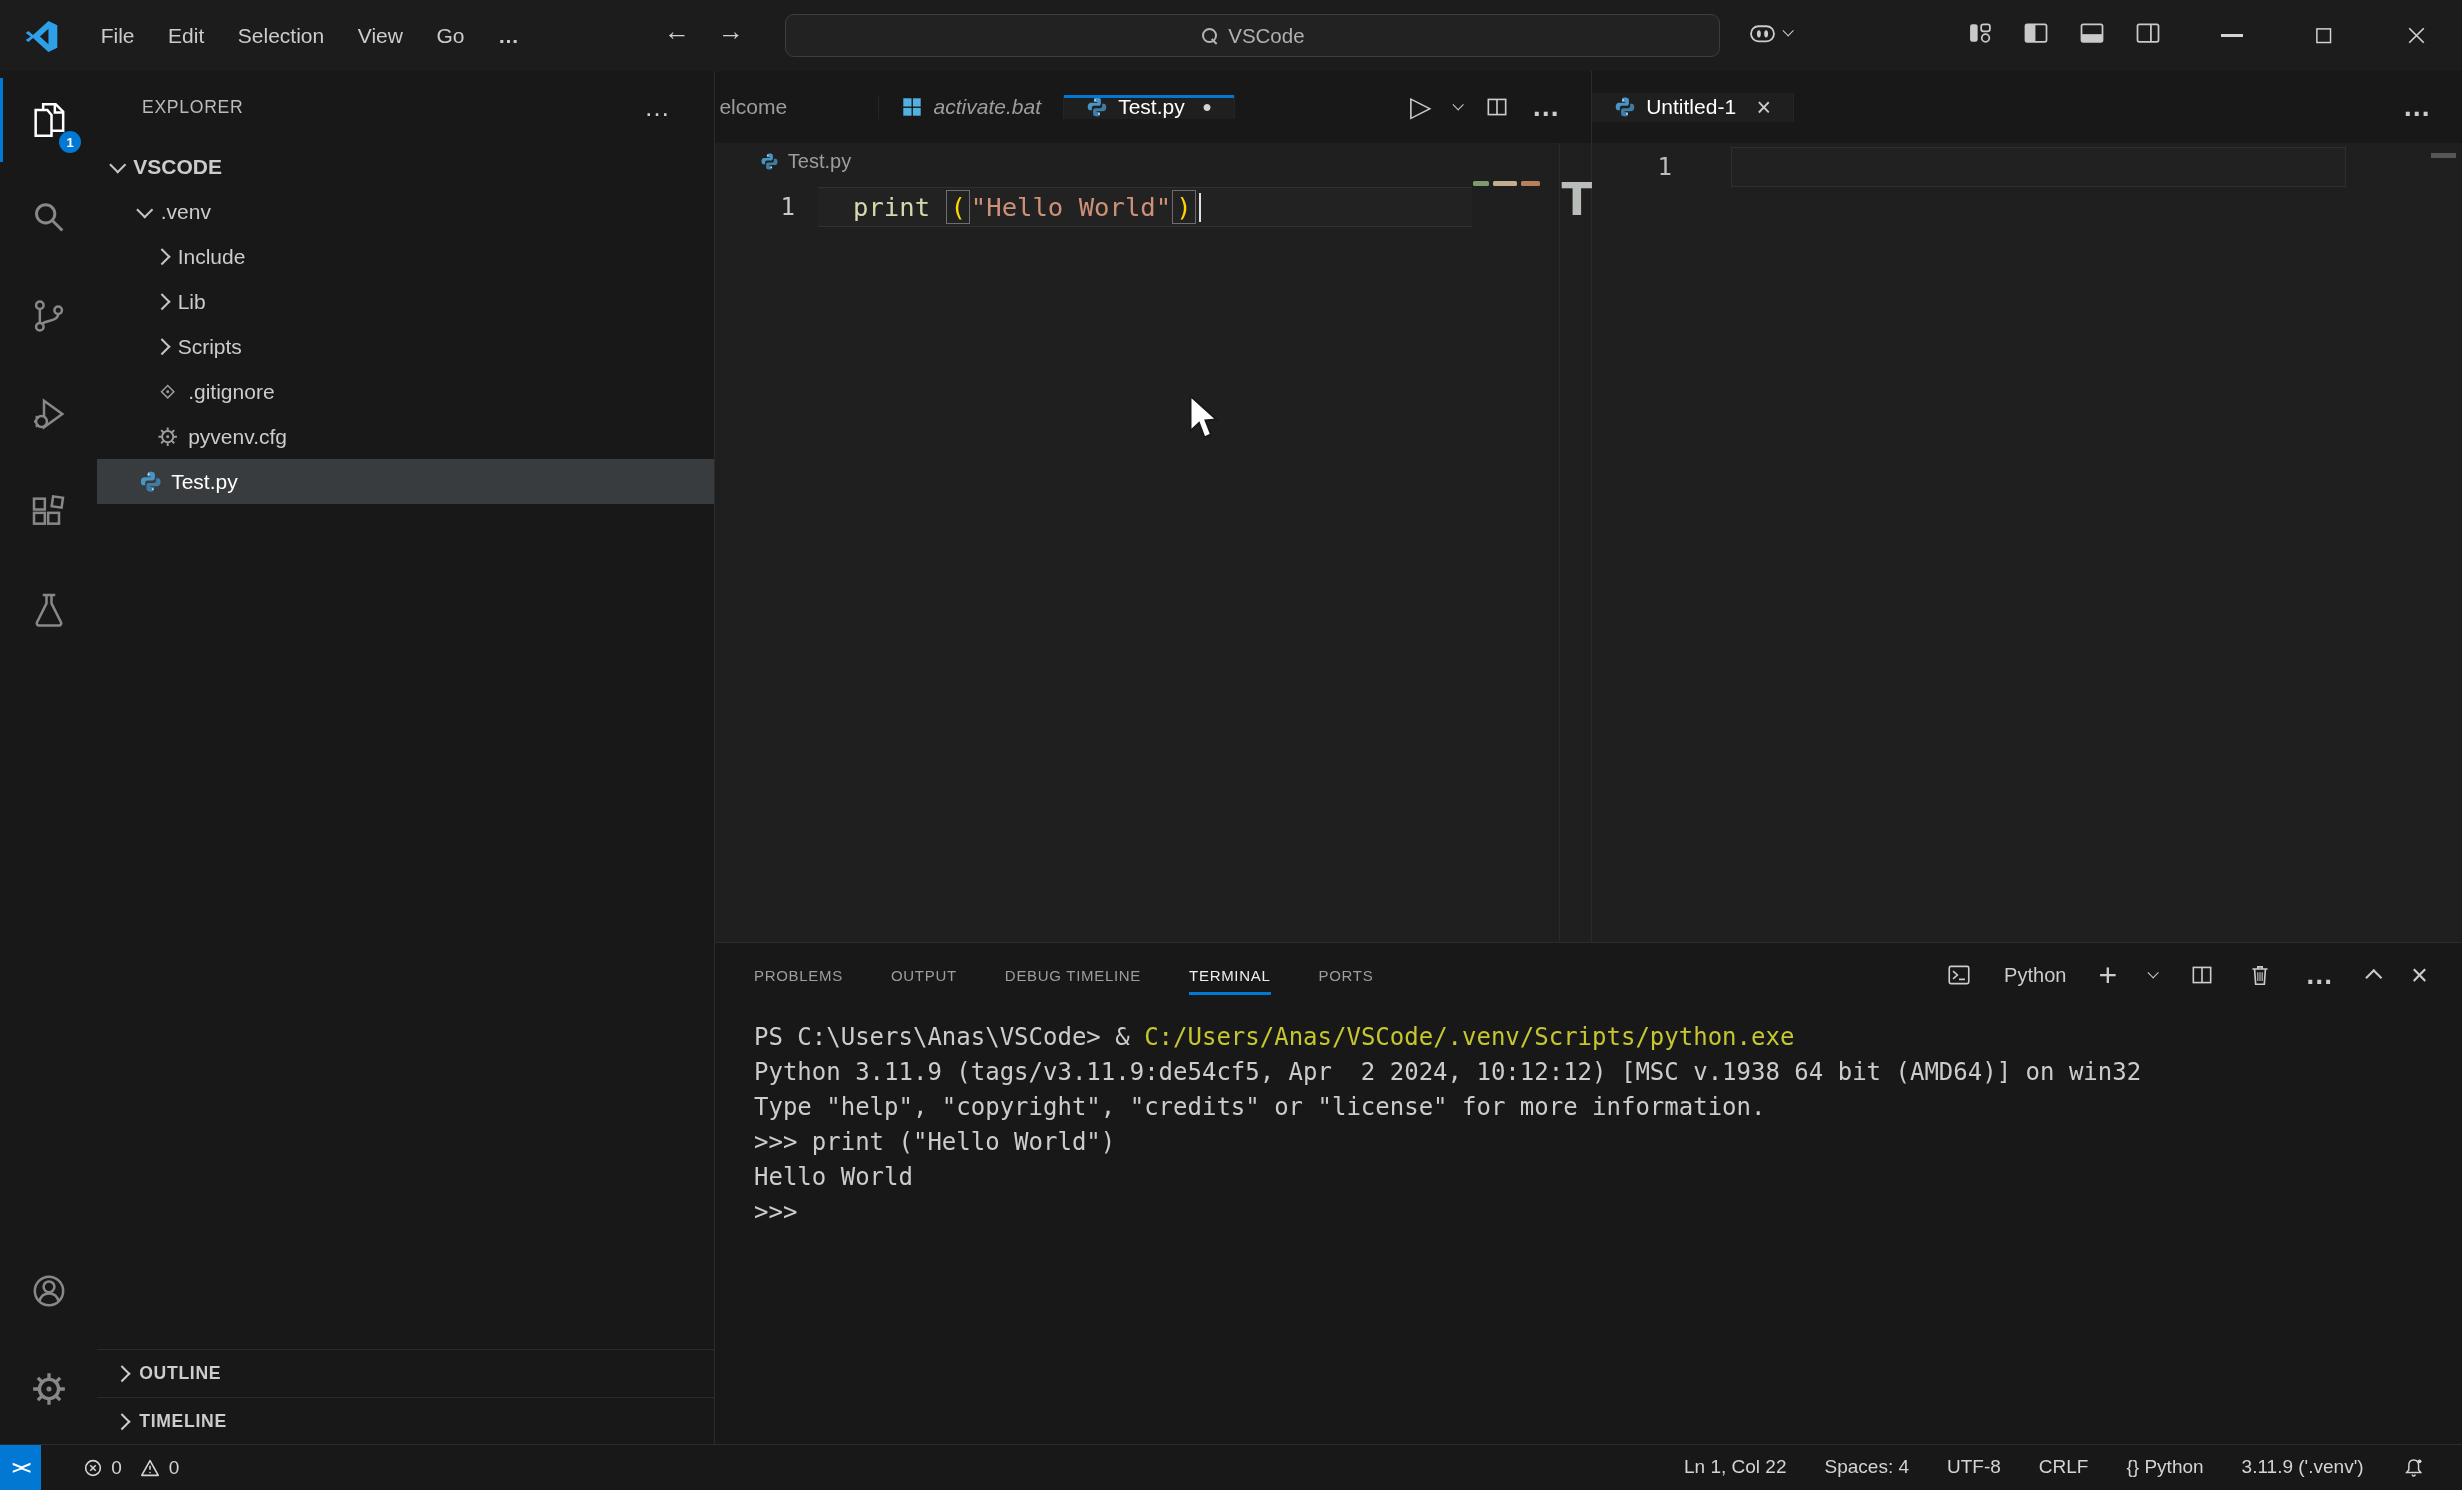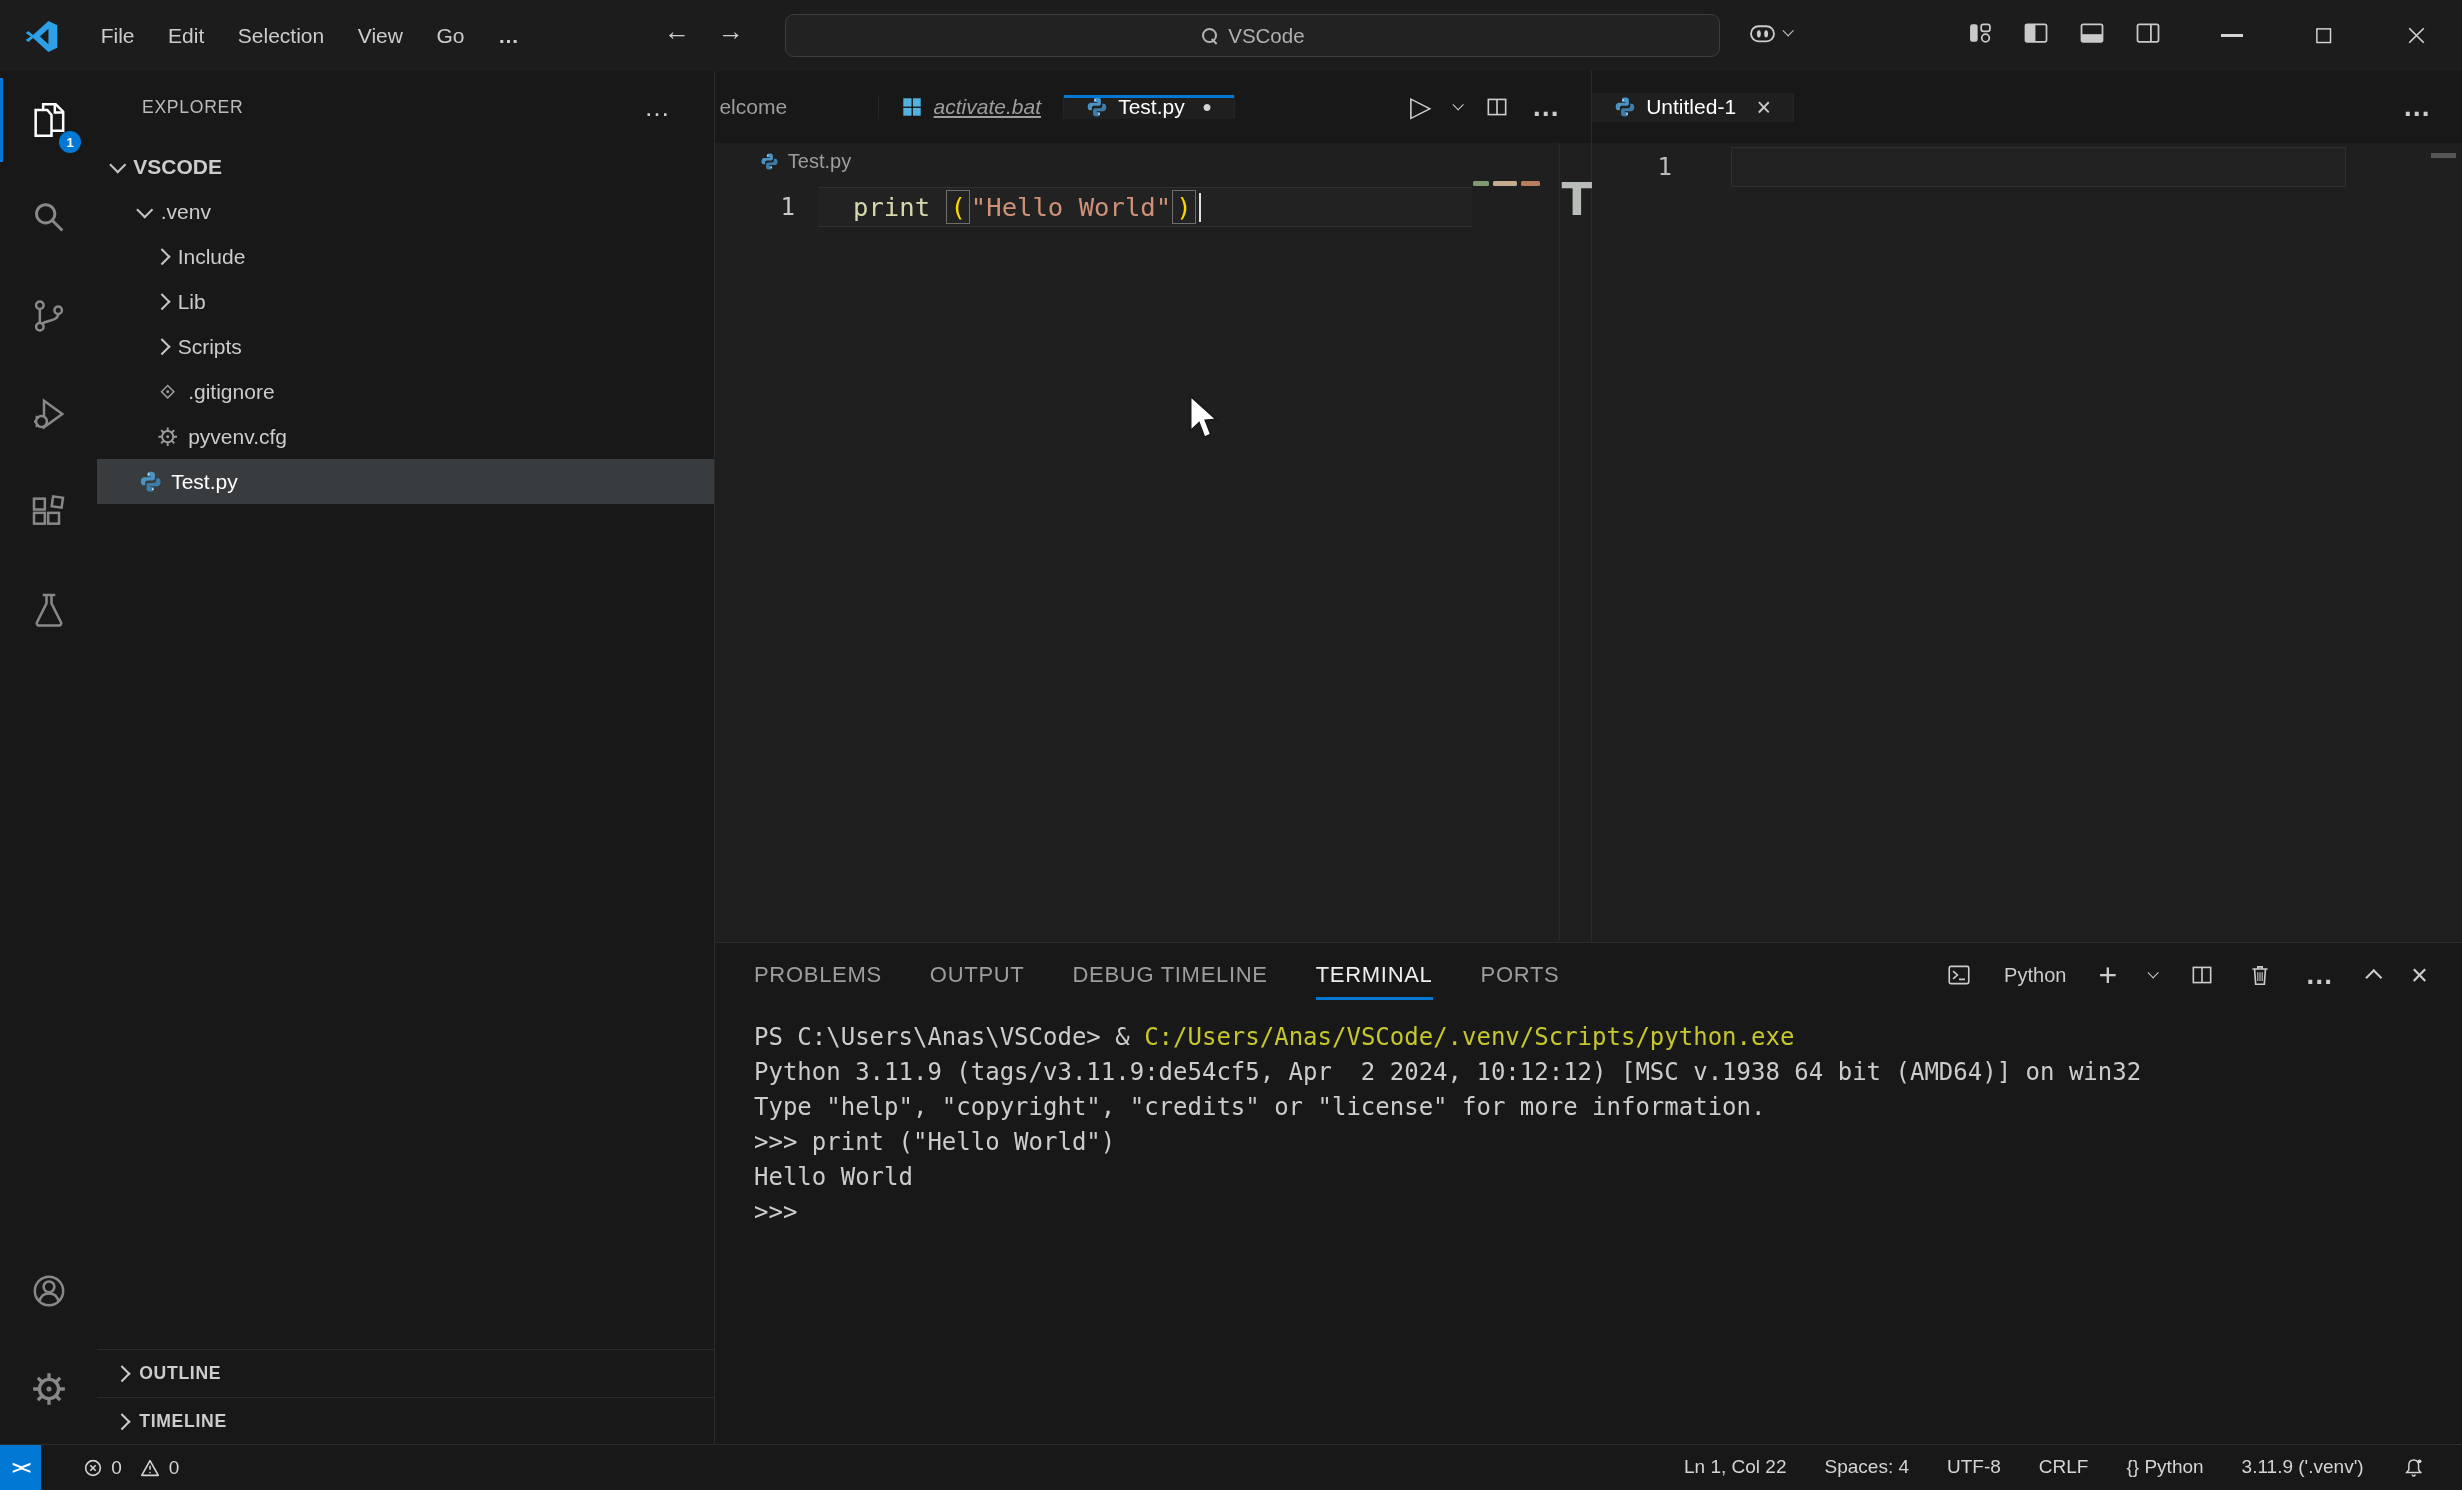--- a/index.html
+++ b/index.html
@@ -67,21 +67,21 @@
   .g1{width:876px;flex:none;border-right:1.5px solid #2b2b2b;}
   .g2{flex:1;min-width:0;}
   .tabbar{position:relative;height:72px;background:#181818;display:flex;align-items:center;}
   .tab{position:relative;display:flex;align-items:center;gap:10.2px;padding:0 22px;font-size:21px;color:#9d9d9d;
        border-right:1.5px solid #252525;background:#181818;flex:none;}
   .tab .ti{margin-right:0;width:22px;height:22px;}
   .tab.partial{width:159px;padding:0 0 0 4.4px;}
   .tab.active{background:#1f1f1f;color:#ffffff;}
   .tab.active::before{content:"";position:absolute;left:0;right:0;top:0;height:2.9px;background:#0078d4;}
   .tab.g2t::before{display:none;}
-  .tab .italic{font-style:italic;text-decoration:underline;}
+  .tab .italic{font-style:italic;}
   .dirty-dot{font-size:16px;color:#d4d4d4;margin-left:7.3px;}
   .tab-close{font-size:25px;color:#cccccc;margin-left:10.2px;}
   .tab-actions{margin-left:auto;display:flex;align-items:center;gap:22px;padding-right:29px;color:#cccccc;}
   .run-ic{font-size:28px;line-height:1;}
   .more-dots{font-size:28px;font-weight:bold;letter-spacing:2.2px;line-height:7.3px;}
   .tab-actions svg{width:26px;height:26px;}
 
   .ed-body{position:relative;height:798px;}
   .breadcrumb{height:37px;display:flex;align-items:center;gap:8.8px;padding-left:45px;font-size:20px;color:#9d9d9d;}
   .breadcrumb .ti{width:19px;height:19px;margin:0;}
@@ -103,21 +103,21 @@
   .mm-t{position:absolute;right:4.4px;top:34px;width:25px;color:#b9bdb9;font-size:45px;font-weight:bold;
         font-family:"DejaVu Sans",sans-serif;line-height:45px;text-align:center;}
   .g2row{margin-top:4.4px;}
   .cl-box2{position:absolute;left:139px;right:116px;top:0;bottom:0;border:1.5px solid #2f2f2f;background:rgba(255,255,255,0.012);}
   .mm-mark2{position:absolute;top:5.9px;right:5.9px;width:25px;height:5.1px;background:#565656;}
 
   
   .panel{flex:1;background:#181818;border-top:1.5px solid #2b2b2b;display:flex;flex-direction:column;min-height:0;}
   .panel-head{height:64px;display:flex;align-items:center;flex:none;}
   .panel-tabs{display:flex;gap:48px;padding-left:39px;}
-  .ptab{position:relative;font-size:22px;letter-spacing:0.7px;color:#9d9d9d;padding:13px 0;}
+  .ptab{position:relative;font-size:15px;letter-spacing:0.7px;color:#9d9d9d;padding:13px 0;}
   .ptab.active{color:#eeeeee;}
   .ptab.active::after{content:"";position:absolute;left:0;right:0;bottom:1.5px;height:2.9px;background:#0078d4;}
   .panel-toolbar{margin-left:auto;display:flex;align-items:center;gap:32px;padding-right:34px;color:#cccccc;}
   .panel-toolbar svg{width:26px;height:26px;}
   .shell-label{font-size:20px;}
   .plus{font-size:32px;font-weight:normal;line-height:22px;}
   .pt-close{font-size:29px;line-height:22px;}
   .terminal{padding:13px 0 0 39px;font-family:"DejaVu Sans Mono",monospace;font-size:24px;line-height:35px;color:#cccccc;}
   .tline{white-space:pre;}
   .tpath{color:#c6c62e;}

